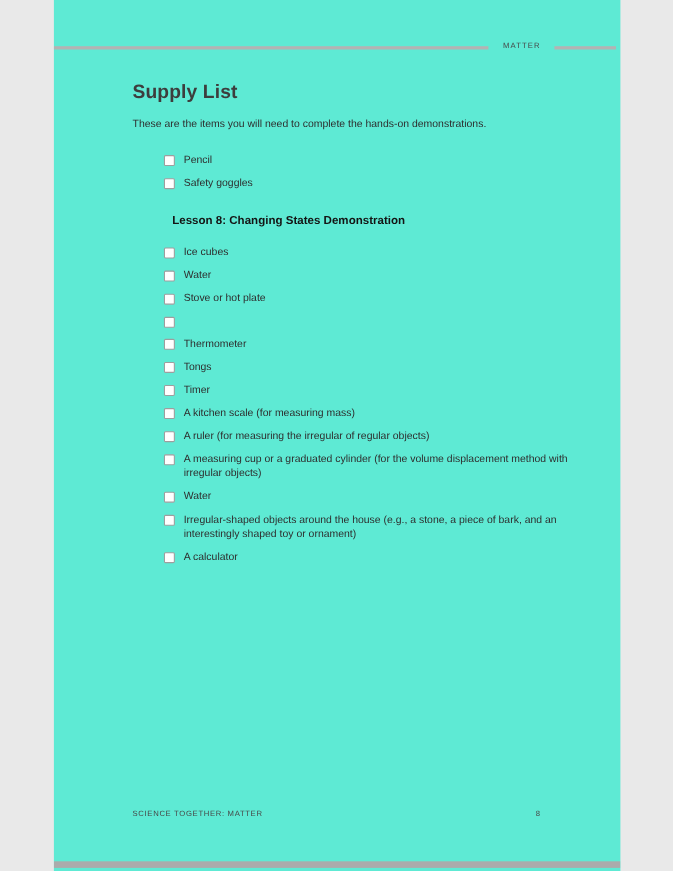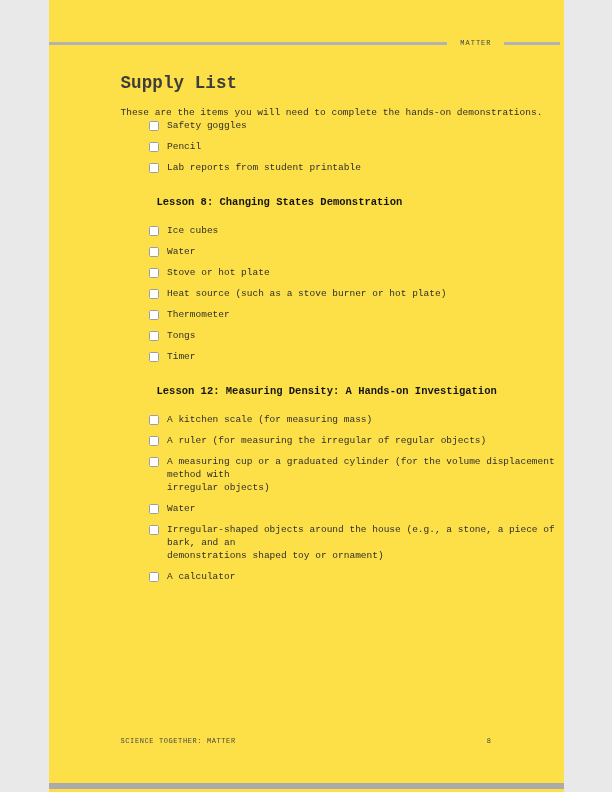--- a/index.html
+++ b/index.html
@@ -8,22 +8,22 @@
     --title-text:#3d3d3d;
     --heading-text:#141414;
     --body-text:#2e2e2e;
     --muted-text:#474747;
     --checkbox-border:#9e9e9e;
   }
   html,body{margin:0;padding:0;background:#e9e9e9;}
   #page{
     position:relative;
     width:515px;height:792px;
-    background:#fde047;
-    font-family:Liberation Mono, monospace;
+    background:#5eead4;
+    font-family:Liberation Sans, sans-serif;
     overflow:hidden;
     margin:0 auto;
   }
   
   .header-row{
     position:absolute;top:38px;left:0;right:0;
     display:flex;align-items:center;height:10px;
   }
   .rule{height:3px;background:var(--rule-gray);}
   .rule-left{flex:1;}
@@ -39,21 +39,21 @@
     position:absolute;left:72px;top:73px;width:468px;
     color:var(--body-text);
   }
   .page-title{
     margin:0 0 13px 0;
     font-size:17.5px;line-height:20px;
     font-weight:bold;color:var(--title-text);
     letter-spacing:.1px;
   }
   .intro{
-    margin:0 0 0 0;
+    margin:0 0 20px 0;
     font-size:9.5px;line-height:13px;
     color:var(--body-text);
   }
   .section-heading{
     margin:21px 0 15px 0;
     font-size:10.5px;line-height:14px;
     font-weight:bold;color:var(--heading-text);padding-left:36px;
   }
   .section-items{margin:0;padding:0;}
   .checklist-item{
@@ -99,29 +99,25 @@
   <div class="content">
     <h1 class="page-title">Supply List</h1>
     <p class="intro">These are the items you will need to complete the hands-on demonstrations.</p>
     <div>
   <section class="section">
 
     <div class="section-items">
 
     <div class="checklist-item">
         <span class="checkbox"></span>
-        <span class="item-label">Safety goggles</span>
-      </div>
-            <div class="checklist-item">
-        <span class="checkbox"></span>
         <span class="item-label">Pencil</span>
       </div>
             <div class="checklist-item">
         <span class="checkbox"></span>
-        <span class="item-label">Lab reports from student printable</span>
+        <span class="item-label">Safety goggles</span>
       </div>
           </div>
   </section>
 
   <section class="section">
     <h2 class="section-heading">Lesson 8: Changing States Demonstration</h2>
     <div class="section-items">
 
     <div class="checklist-item">
         <span class="checkbox"></span>
@@ -130,39 +126,37 @@
             <div class="checklist-item">
         <span class="checkbox"></span>
         <span class="item-label">Water</span>
       </div>
             <div class="checklist-item">
         <span class="checkbox"></span>
         <span class="item-label">Stove or hot plate</span>
       </div>
             <div class="checklist-item">
         <span class="checkbox"></span>
-        <span class="item-label">Heat source (such as a stove burner or hot plate)</span>
       </div>
             <div class="checklist-item">
         <span class="checkbox"></span>
         <span class="item-label">Thermometer</span>
       </div>
             <div class="checklist-item">
         <span class="checkbox"></span>
         <span class="item-label">Tongs</span>
       </div>
             <div class="checklist-item">
         <span class="checkbox"></span>
         <span class="item-label">Timer</span>
       </div>
           </div>
   </section>
 
   <section class="section">
-    <h2 class="section-heading">Lesson 12: Measuring Density: A Hands-on Investigation</h2>
     <div class="section-items">
 
     <div class="checklist-item">
         <span class="checkbox"></span>
         <span class="item-label">A kitchen scale (for measuring mass)</span>
       </div>
             <div class="checklist-item">
         <span class="checkbox"></span>
         <span class="item-label">A ruler (for measuring the irregular of regular objects)</span>
       </div>
@@ -171,21 +165,21 @@
         <span class="item-label">A measuring cup or a graduated cylinder (for the volume displacement method with
 irregular objects)</span>
       </div>
             <div class="checklist-item">
         <span class="checkbox"></span>
         <span class="item-label">Water</span>
       </div>
             <div class="checklist-item">
         <span class="checkbox"></span>
         <span class="item-label">Irregular-shaped objects around the house (e.g., a stone, a piece of bark, and an
-demonstrations shaped toy or ornament)</span>
+interestingly shaped toy or ornament)</span>
       </div>
             <div class="checklist-item">
         <span class="checkbox"></span>
         <span class="item-label">A calculator</span>
       </div>
           </div>
   </section>
 </div>
   </div>
 

